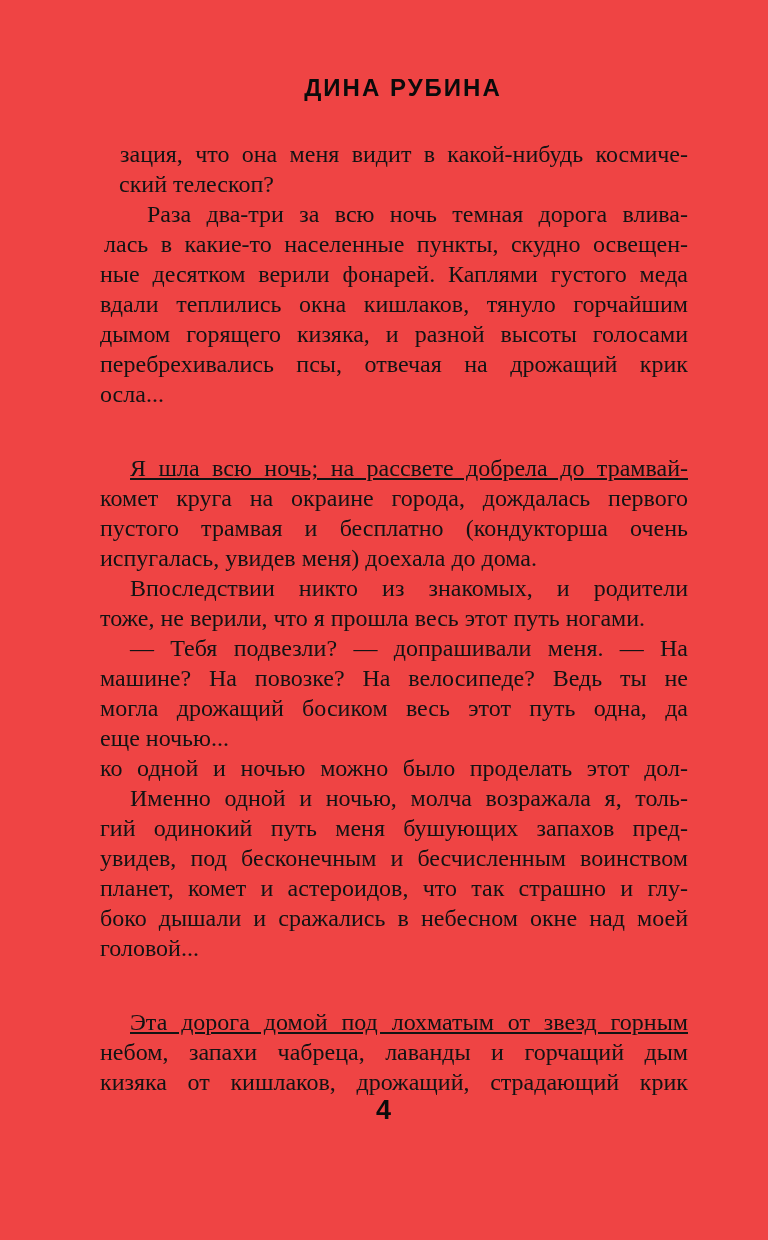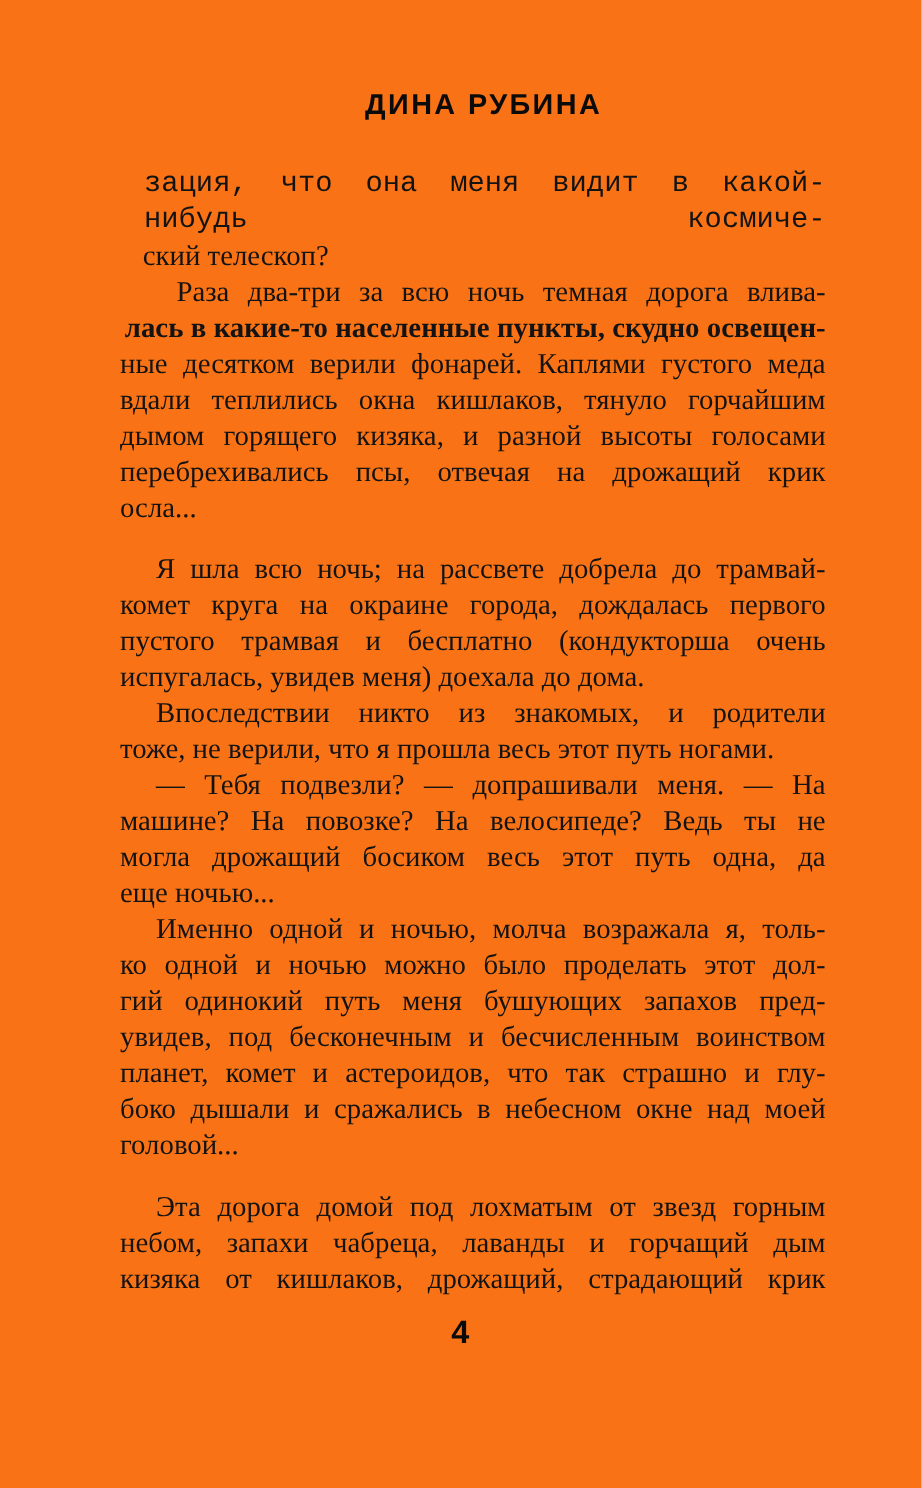--- a/index.html
+++ b/index.html
@@ -1,19 +1,19 @@
 <!DOCTYPE html>
 <html><head>
 <meta charset="utf-8">
 <style>
   html,body{margin:0;padding:0;background:#e8e8e8;}
   .page{
     position:relative;
     width:768px;height:1240px;
-    background:#f97316;
+    background:#ef4444;
     color:#131313;
     font-family:"Liberation Serif", serif;
     overflow:hidden;
     margin:0 auto;
   }
   .running-title{
     position:absolute;
     top:74px;left:0;width:100%;
     text-align:center;
     text-indent:38px;
@@ -34,26 +34,26 @@
     text-align:justify;
     -moz-text-align-last:justify;
     text-align-last:justify;
   }
   .line.last{
     text-align:right;
     -moz-text-align-last:left;
     text-align-last:left;
   }
   .line.indent{padding-left:30px;}
-  .line.gap{margin-top:21px;}
+  .line.gap{margin-top:44px;text-decoration:underline;}
   
-  .line:nth-child(1){padding-left:20px;font-family:Liberation Mono, monospace;}
+  .line:nth-child(1){padding-left:20px;}
   .line:nth-child(2){padding-left:19px;}
   .line:nth-child(3){padding-left:47px;}
-  .line:nth-child(4){padding-left:4px;font-weight:bold;}
+  .line:nth-child(4){padding-left:4px;}
   .page-number{
     position:absolute;
     top:1095px;left:0;width:100%;
     text-align:center;
     font-family:"Liberation Sans", sans-serif;
     font-weight:700;
     font-size:27px;
     letter-spacing:1px;
     color:#0b0b0b;
   }
@@ -77,22 +77,22 @@
       <div class="line indent gap">Я шла всю ночь; на рассвете добрела до трамвай-</div>
       <div class="line">комет круга на окраине города, дождалась первого</div>
       <div class="line">пустого трамвая и бесплатно (кондукторша очень</div>
       <div class="line last">испугалась, увидев меня) доехала до дома.</div>
       <div class="line indent">Впоследствии никто из знакомых, и родители</div>
       <div class="line last">тоже, не верили, что я прошла весь этот путь ногами.</div>
       <div class="line indent">— Тебя подвезли? — допрашивали меня. — На</div>
       <div class="line">машине? На повозке? На велосипеде? Ведь ты не</div>
       <div class="line">могла дрожащий босиком весь этот путь одна, да</div>
       <div class="line last">еще ночью...</div>
+      <div class="line">ко одной и ночью можно было проделать этот дол-</div>
       <div class="line indent">Именно одной и ночью, молча возражала я, толь-</div>
-      <div class="line">ко одной и ночью можно было проделать этот дол-</div>
       <div class="line">гий одинокий путь меня бушующих запахов пред-</div>
       <div class="line">увидев, под бесконечным и бесчисленным воинством</div>
       <div class="line">планет, комет и астероидов, что так страшно и глу-</div>
       <div class="line">боко дышали и сражались в небесном окне над моей</div>
       <div class="line last">головой...</div>
       <div class="line indent gap">Эта дорога домой под лохматым от звезд горным</div>
       <div class="line">небом, запахи чабреца, лаванды и горчащий дым</div>
       <div class="line">кизяка от кишлаков, дрожащий, страдающий крик</div>
     </div>
 

